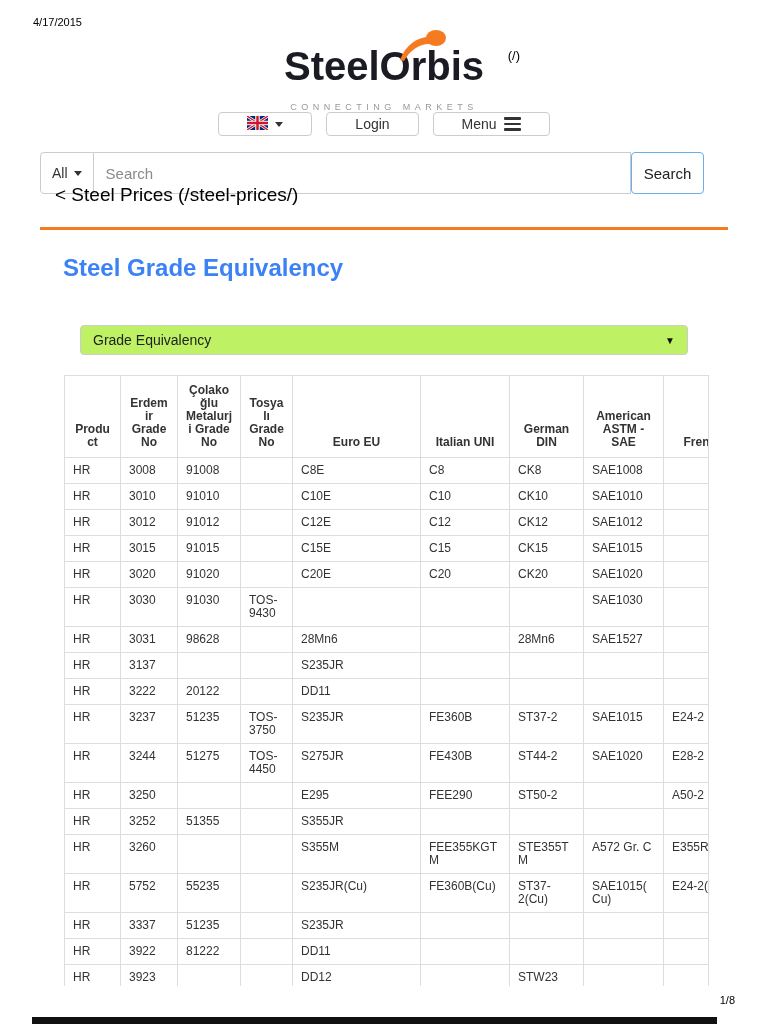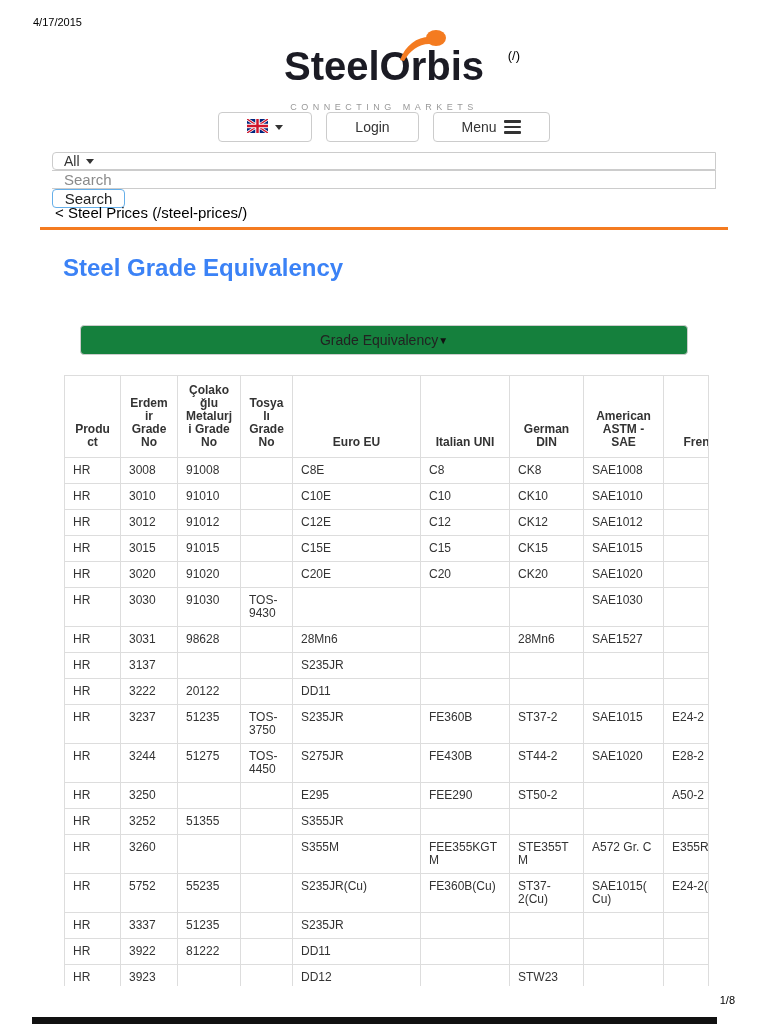--- a/index.html
+++ b/index.html
@@ -17,38 +17,38 @@
   
   #logo-wrap { position:absolute; left:0; right:0; top:46px; text-align:center; }
   #logo-inner { position:relative; display:inline-block; }
   #brand { font-size:40px; font-weight:bold; color:#1b1b24; letter-spacing:0px; line-height:40px; }
   #swoosh { position:absolute; right:34px; top:-18px; }
   #root-link { position:absolute; right:-36px; top:2px; font-size:13px; color:#000; font-weight:normal; }
   #tagline { font-size:9px; color:#999; letter-spacing:4.5px; margin-top:16px; }
 
   
   #nav-row { position:absolute; left:0; right:0; top:112px; display:flex; justify-content:center; gap:14px; }
-  .nav-btn { display:inline-flex; align-items:center; gap:7px; border:1px solid #ccc; border-radius:4px; background:#fff; padding:5px 28px; height:30px; font-size:14px; color:#333; cursor:pointer; }
+  .nav-btn { display:inline-flex; align-items:center; gap:7px; border:1px solid #ccc; border-radius:4px; background:#fff; padding:5px 28px; height:24px; font-size:14px; color:#333; cursor:pointer; }
   .caret { width:0; height:0; border-left:4px solid transparent; border-right:4px solid transparent; border-top:5px solid #333; display:inline-block; }
   .hamburger { display:inline-block; width:17px; }
   .hamburger span { display:block; height:2.5px; background:#333; margin:3px 0; border-radius:1px; }
 
   
-  #search-row { position:absolute; left:52px; top:152px; width:664px; height:42px; display:flex;flex-direction:column; }
+  #search-row { position:absolute; left:40px; top:152px; width:664px; height:42px; display:flex; }
   #all-btn { display:flex; align-items:center; gap:6px; border:1px solid #ccc; border-radius:4px 0 0 4px; background:#fff; padding:0 11px; font-size:14px; color:#333; cursor:pointer; }
   #search-input { flex:1; border:1px solid #ccc; border-left:none; padding:0 12px; font-size:15px; color:#333; outline:none; font-family:"Liberation Sans", sans-serif; }
   #search-input::placeholder { color:#8a8a8a; }
   #search-btn { width:73px; margin-left:0; border:1px solid #66afe9; border-radius:4px; background:#fff; font-size:15px; color:#222; cursor:pointer; font-family:"Liberation Sans", sans-serif; }
 
-  #breadcrumb { position:absolute; left:55px; top:204px; font-size:15px; color:#000; cursor:pointer; }
+  #breadcrumb { position:absolute; left:55px; top:184px; font-size:19px; color:#000; cursor:pointer; }
   #orange-rule { position:absolute; left:40px; top:227px; width:688px; height:3px; background:#f47b20; }
 
   #main-title { position:absolute; left:63px; top:254px; font-size:24px; font-weight:bold; color:#3b82f6; }
 
-  #grade-select { position:absolute; left:80px; top:325px; width:608px; height:30px; border:1px solid #ccc; border-radius:4px; background:#15803d; display:flex; align-items:center; justify-content:center; padding:0 12px; font-size:14px; color:#222; cursor:pointer; }
+  #grade-select { position:absolute; left:80px; top:325px; width:608px; height:30px; border:1px solid #ccc; border-radius:4px; background:#bef264; display:flex; align-items:center; justify-content:space-between; padding:0 12px; font-size:14px; color:#222; cursor:pointer; }
   #grade-select .sel-caret { font-size:10px; color:#111; }
 
   
   #table-wrap { position:absolute; left:64px; top:375px; width:645px; height:611px; overflow:hidden; border-right:1px solid #ddd; }
   table { border-collapse:collapse; table-layout:fixed; width:679px; }
   th, td { border:1px solid #ddd; font-size:12px; color:#333; padding:6px 8px; line-height:13px; text-align:left; vertical-align:top; word-wrap:break-word; }
   th { font-weight:bold; vertical-align:bottom; padding:8px;text-align:center; }
   td { height:26px; }
 </style>
 </head>

